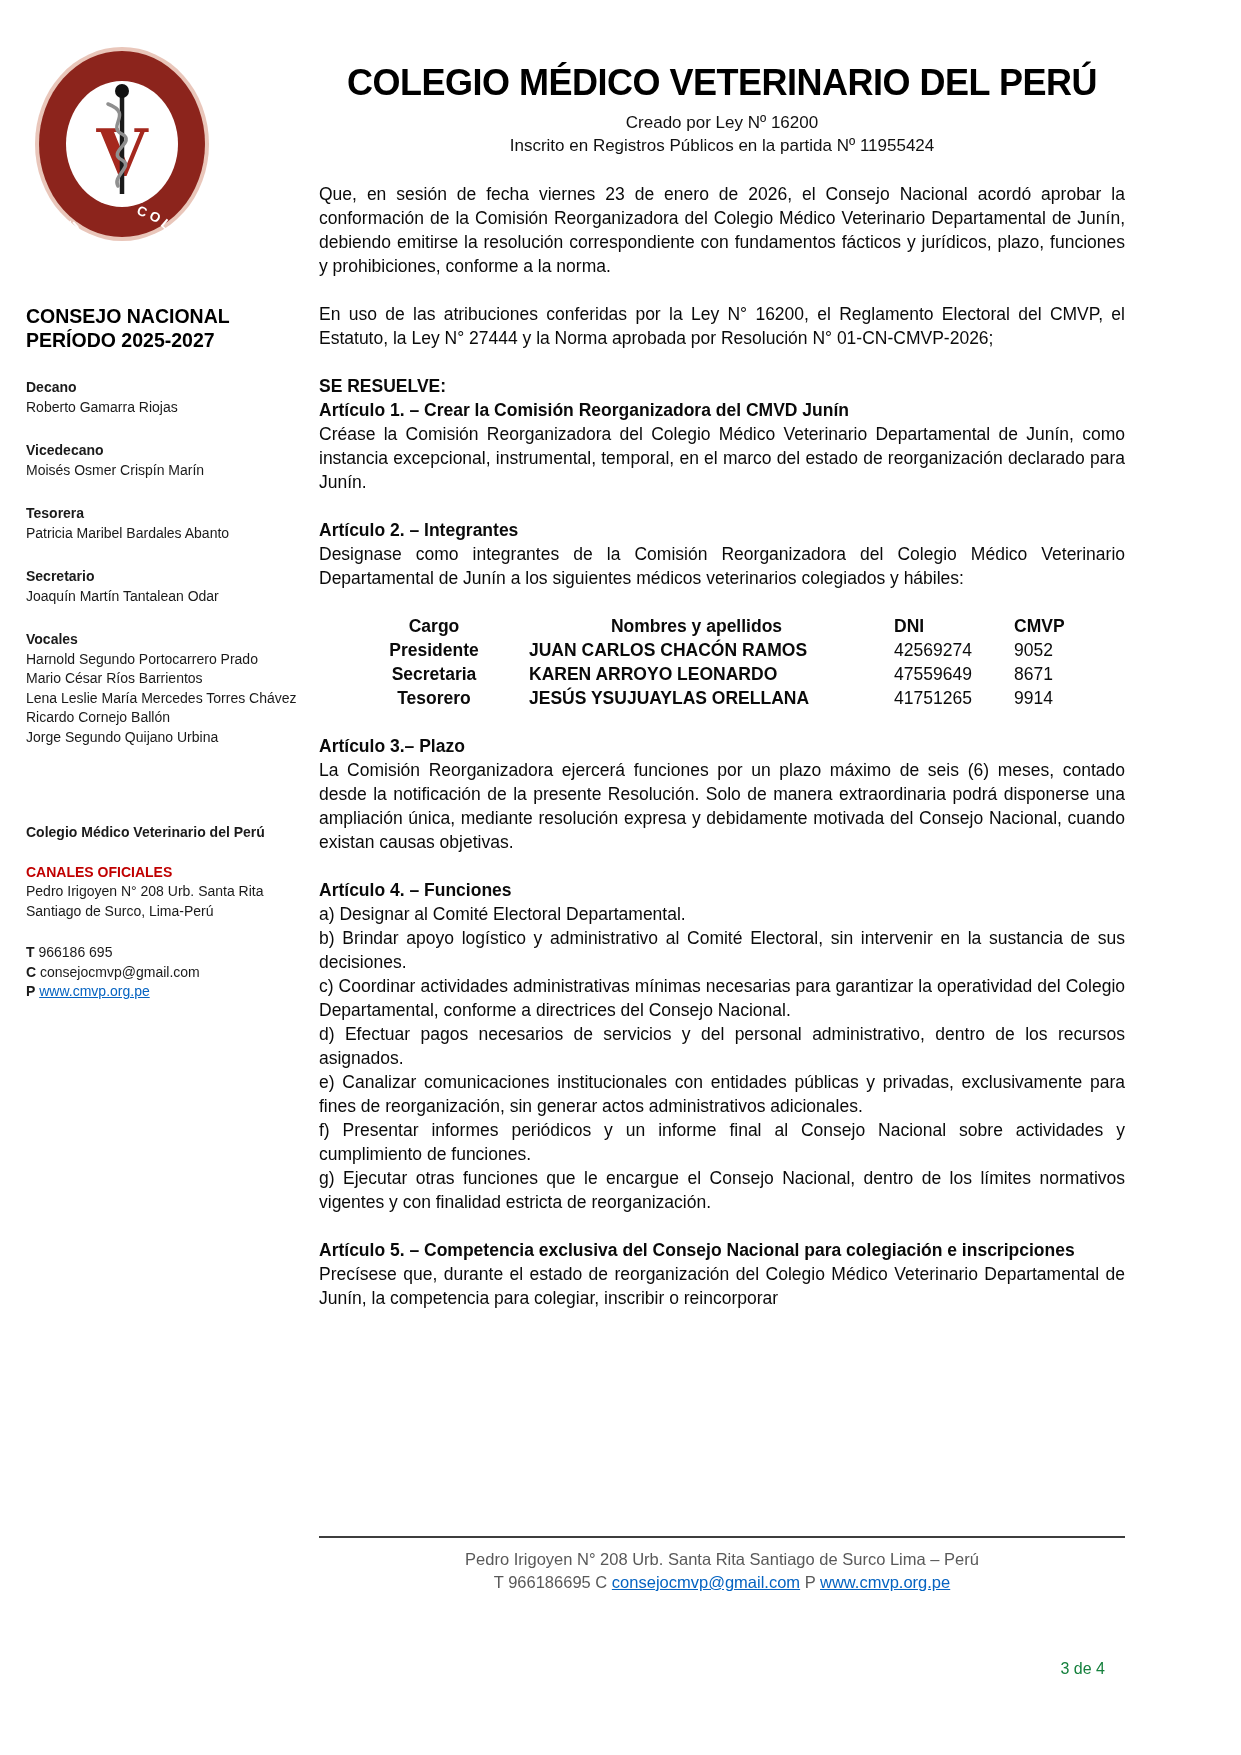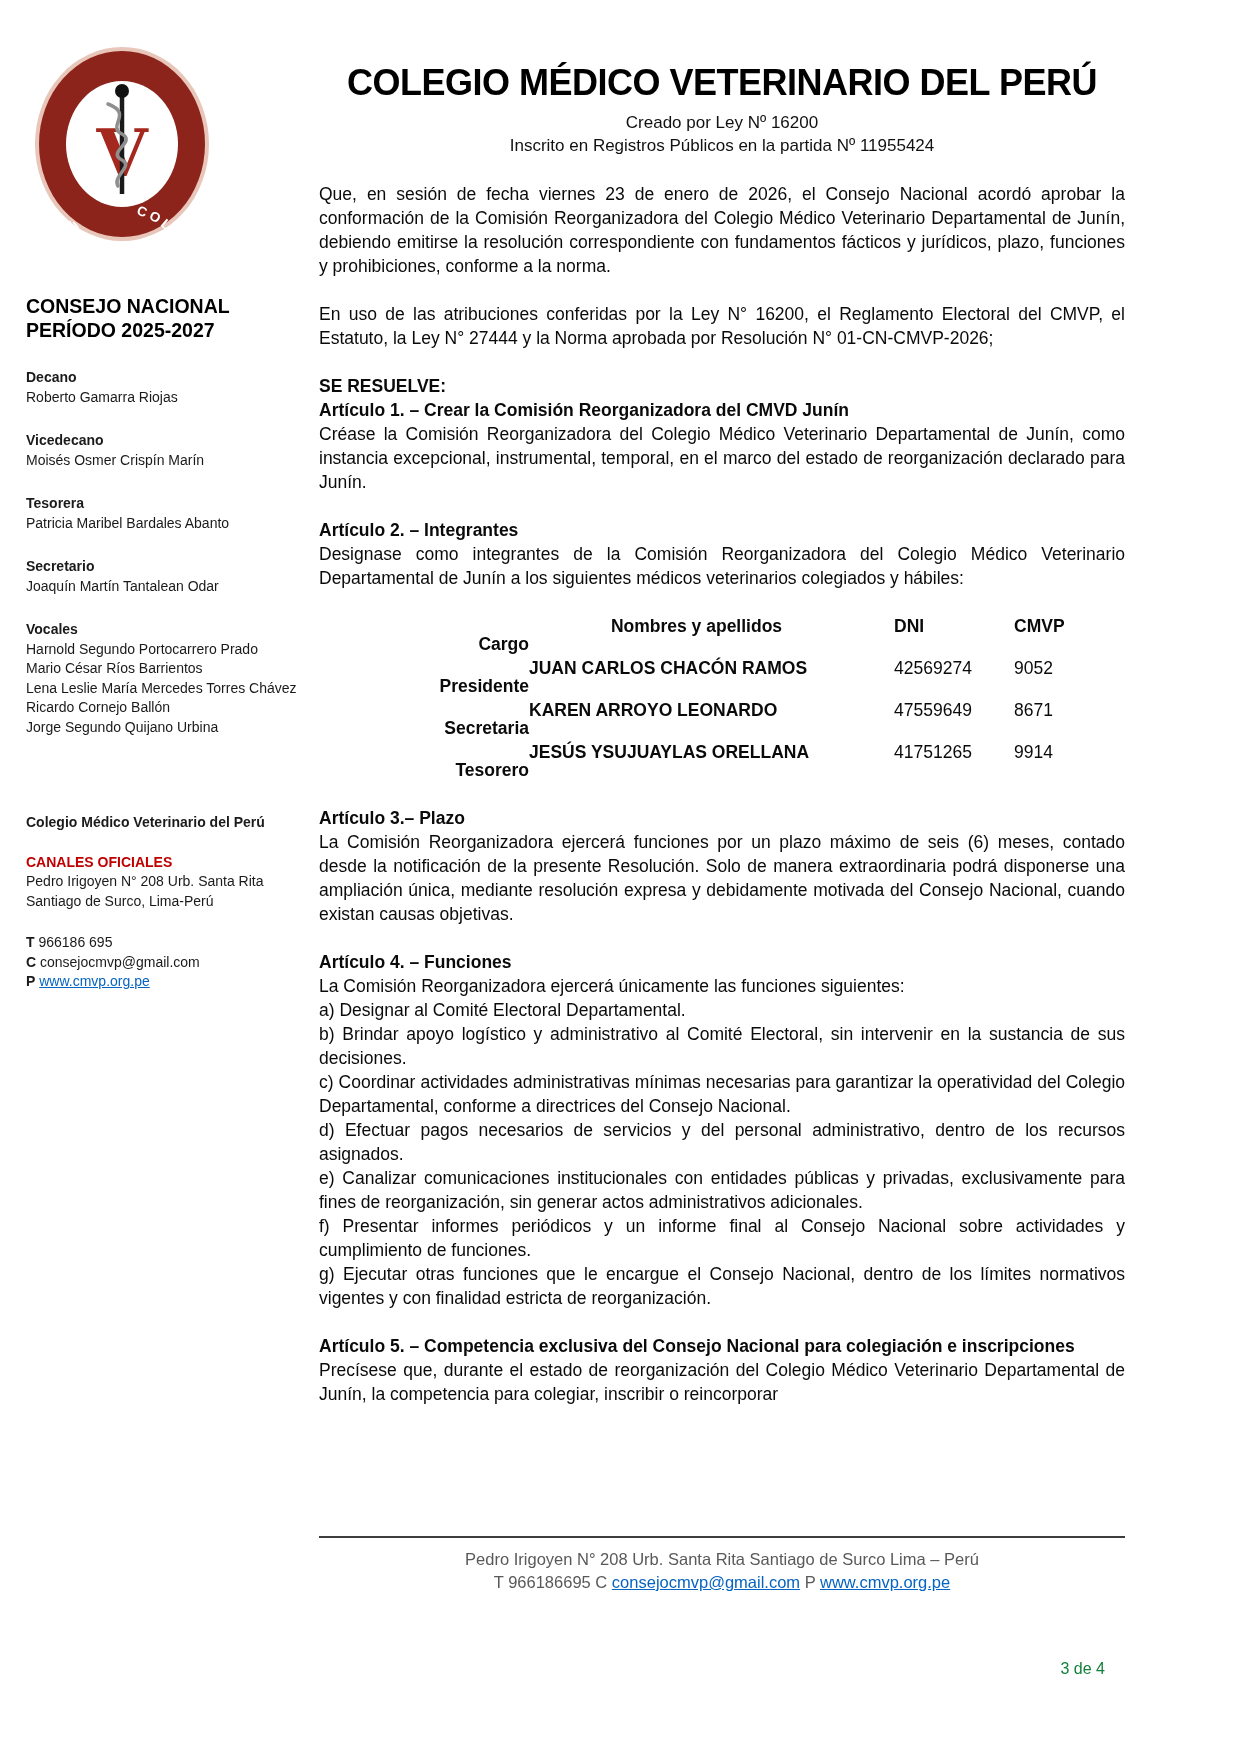--- a/index.html
+++ b/index.html
@@ -9,21 +9,21 @@
   
   .logo{position:absolute;left:34px;top:46px;}
 
   
   .header{position:absolute;left:319px;top:62px;width:806px;text-align:center;}
   .header .title{font-size:36px;font-weight:bold;letter-spacing:-0.5px;line-height:42px;color:#000;}
   .header .sub1{margin-top:7px;font-size:17px;line-height:23px;color:#111;}
   .header .sub2{font-size:17px;line-height:23px;color:#111;}
 
   
-  .sidebar{position:absolute;left:26px;top:294px;width:288px;font-size:14px;line-height:19.5px;color:#1a1a1a;}
+  .sidebar{position:absolute;left:26px;top:304px;width:288px;font-size:14px;line-height:19.5px;color:#1a1a1a;}
   .sb-title{font-size:19.5px;font-weight:bold;line-height:24px;margin-bottom:26px;color:#000;}
   .role{margin-bottom:24px;}
   .role-label{font-weight:bold;}
   .member{white-space:nowrap;}
   .org-name{font-weight:bold;margin-top:76px;}
   .red-heading{color:#c00000;font-weight:bold;margin-top:20px;}
   .contact{margin-top:22px;}
   .contact-label{font-weight:bold;}
   .sb-link{color:#0563c1;text-decoration:underline;cursor:pointer;}
   .diffusion{margin-top:22px;}
@@ -31,21 +31,21 @@
   
   .main{position:absolute;left:319px;top:182px;width:806px;font-size:17.5px;line-height:24px;
         text-align:justify;color:#0a0a0a;}
   .main p{margin:0 0 24px 0;}
   .main p.tight{margin:0;}
   .h{font-weight:bold;text-align:left;}
 
   
   .tbl{margin:24px 0;padding-left:20px;display:grid;grid-template-columns:190px 335px 150px 111px;
        line-height:24px;text-align:left;}
-  .tbl .c1{text-align:right;font-weight:bold;margin-top:18px;}
+  .tbl .c1{text-align:center;font-weight:bold;}
   .tbl .c2{text-align:left;font-weight:bold;}
   .tbl .c3{text-align:left;padding-left:30px;}
   .tbl .c4{}
   .tbl .hd{font-weight:bold;}
   .tbl .hd.c2{text-align:center;}
   .tbl .num{font-weight:normal;}
 
   
   .footer{position:absolute;left:319px;top:1536px;width:806px;text-align:center;
           font-size:16.5px;line-height:23px;color:#595959;}
@@ -157,21 +157,20 @@
       <div class="c1">Tesorero</div>
       <div class="c2">JESÚS YSUJUAYLAS ORELLANA</div>
       <div class="c3 num">41751265</div>
       <div class="c4 num">9914</div>
     </div>
 
     <p class="tight h">Artículo 3.– Plazo</p>
     <p>La Comisión Reorganizadora ejercerá funciones por un plazo máximo de seis (6) meses, contado desde la notificación de la presente Resolución. Solo de manera extraordinaria podrá disponerse una ampliación única, mediante resolución expresa y debidamente motivada del Consejo Nacional, cuando existan causas objetivas.</p>
 
     <p class="tight h">Artículo 4. – Funciones</p>
-    <p class="tight">La Comisión Reorganizadora ejercerá únicamente las funciones siguientes:</p>
     <p class="tight">a) Designar al Comité Electoral Departamental.</p>
     <p class="tight">b) Brindar apoyo logístico y administrativo al Comité Electoral, sin intervenir en la sustancia de sus decisiones.</p>
     <p class="tight">c) Coordinar actividades administrativas mínimas necesarias para garantizar la operatividad del Colegio Departamental, conforme a directrices del Consejo Nacional.</p>
     <p class="tight">d) Efectuar pagos necesarios de servicios y del personal administrativo, dentro de los recursos asignados.</p>
     <p class="tight">e) Canalizar comunicaciones institucionales con entidades públicas y privadas, exclusivamente para fines de reorganización, sin generar actos administrativos adicionales.</p>
     <p class="tight" style="margin:0;">f) Presentar informes periódicos y un informe final al Consejo Nacional sobre actividades y cumplimiento de funciones.</p>
     <p>g) Ejecutar otras funciones que le encargue el Consejo Nacional, dentro de los límites normativos vigentes y con finalidad estricta de reorganización.</p>
 
     <p class="tight h">Artículo 5. – Competencia exclusiva del Consejo Nacional para colegiación e inscripciones</p>
     <p class="tight">Precísese que, durante el estado de reorganización del Colegio Médico Veterinario Departamental de Junín, la competencia para colegiar, inscribir o reincorporar</p>

